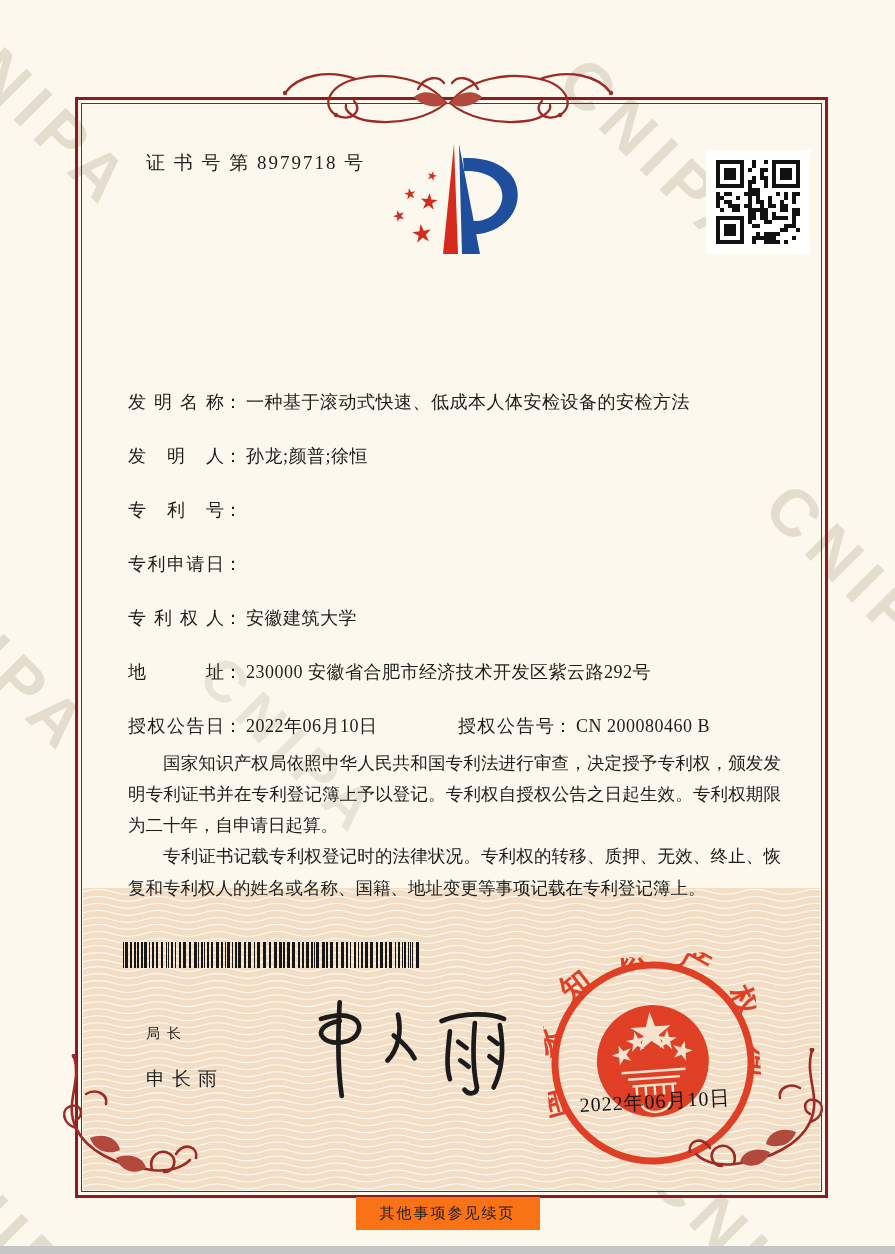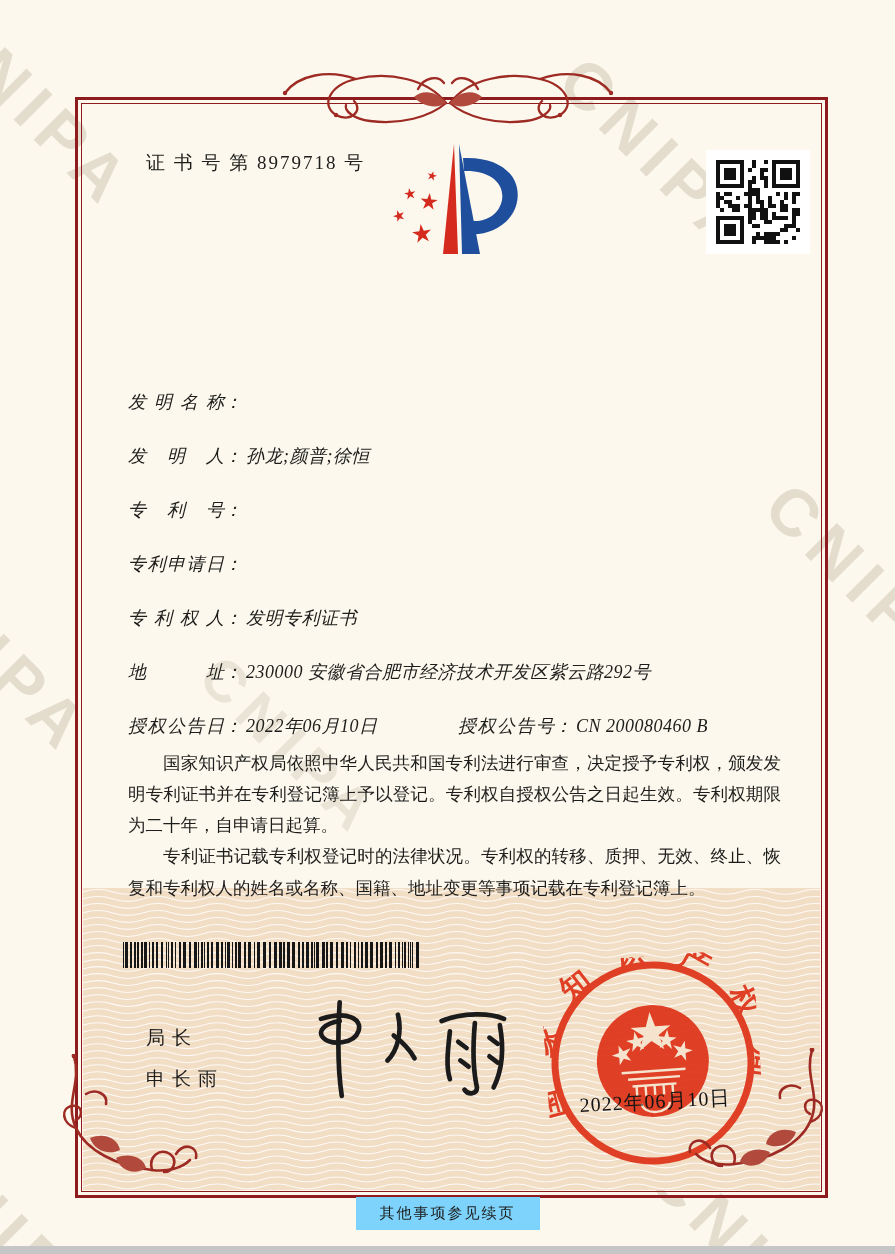--- a/index.html
+++ b/index.html
@@ -24,42 +24,42 @@
   .band{position:absolute;left:5px;right:5px;top:788px;bottom:5px;background:#f2ddc5;z-index:0;overflow:hidden;}
   .band svg{display:block;width:100%;height:100%;}
   
   .cert-no{position:absolute;left:68px;top:50px;font-size:19px;letter-spacing:2px;z-index:2;}
   .qr-box{position:absolute;left:628px;top:50px;width:104px;height:104px;background:#ffffff;
           display:flex;align-items:center;justify-content:center;z-index:2;}
   .logo{position:absolute;left:288px;top:34px;width:172px;height:126px;z-index:2;}
   .doc-title{position:absolute;left:0;right:0;top:166px;text-align:center;font-size:35px;
              font-weight:bold;letter-spacing:26px;text-indent:26px;z-index:2;}
   .fields{position:absolute;left:50px;right:42px;top:288px;z-index:2;}
-  .field-row{display:flex;height:28px;line-height:28px;margin-bottom:26px;font-size:18px;font-style:italic;}
+  .field-row{display:flex;height:28px;line-height:28px;margin-bottom:26px;font-size:18px;}
   .field-label{display:block;width:96px;flex:none;text-align:justify;text-align-last:justify;}
   .colon{flex:none;width:22px;}
   .fvalue{flex:1;letter-spacing:.5px;}
   .g1{display:flex;width:330px;flex:none;}
   .g2{display:flex;flex:1;}
   .paras{position:absolute;left:50px;right:44px;top:648px;font-size:17.5px;line-height:1.78;
          text-align:justify;z-index:2;}
   .paras p{margin:0;text-indent:2em;}
   .barcode{position:absolute;left:45px;top:842px;width:300px;height:26px;z-index:2;
            display:flex;align-items:stretch;}
   .barcode span{display:block;height:100%;background:#161616;flex:none;}
-  .sig-role{position:absolute;left:68px;top:925px;font-size:19px;letter-spacing:7px;z-index:2;}
+  .sig-role{position:absolute;left:68px;top:925px;font-size:14px;letter-spacing:7px;z-index:2;}
   .sig-name{position:absolute;left:68px;top:966px;font-size:19px;letter-spacing:7px;z-index:2;}
   .sig-hand{position:absolute;left:172px;top:896px;z-index:2;}
   .seal{position:absolute;left:468px;top:856px;width:214px;height:214px;z-index:2;
         transform:rotate(-4deg);opacity:.96;}
   .seal-date{position:absolute;left:470px;top:988px;width:214px;text-align:center;font-size:20px;
              letter-spacing:1px;z-index:3;transform:rotate(-3deg);color:#141414;}
   .page-num{position:absolute;left:0;right:0;top:1048px;text-align:center;font-size:15px;
             letter-spacing:1px;z-index:2;}
-  .note{position:absolute;left:50%;top:1197px;transform:translateX(-50%);background:#7dd3fc;
+  .note{position:absolute;left:50%;top:1197px;transform:translateX(-50%);background:#f97316;
         padding:7px 24px;font-size:15px;letter-spacing:2px;z-index:3;}
   .bottom-strip{position:absolute;left:0;right:0;bottom:0;height:8px;background:#c6c6c6;z-index:4;}
   
   .orn-top{position:absolute;left:50%;top:64px;transform:translateX(-50%);z-index:3;}
   .orn-bl{position:absolute;left:56px;top:1054px;z-index:3;}
   .orn-br{position:absolute;left:688px;top:1048px;z-index:3;transform:scaleX(-1);}
   .hidden-defs{position:absolute;width:0;height:0;overflow:hidden;}
 </style>
 </head>
 <body>
@@ -293,38 +293,39 @@
         <use href="#star" fill="#d42b1e" transform="translate(33,82) scale(0.6) rotate(-20)"></use>
         <use href="#star" fill="#d42b1e" transform="translate(56,100) scale(1.0) rotate(-8)"></use>
       </svg>
     </div>
 
 
     <div class="fields">
       <div class="field-row">
         <span class="field-label">发明名称</span>
         <span class="colon">：</span>
+        <span class="fvalue">一种基于滚动式快速、低成本人体安检设备的安检方法</span>
       </div>
       <div class="field-row">
         <span class="field-label">发明人</span>
         <span class="colon">：</span>
         <span class="fvalue">孙龙;颜普;徐恒</span>
       </div>
       <div class="field-row">
         <span class="field-label">专利号</span>
         <span class="colon">：</span>
       </div>
       <div class="field-row">
         <span class="field-label">专利申请日</span>
         <span class="colon">：</span>
       </div>
       <div class="field-row">
         <span class="field-label">专利权人</span>
         <span class="colon">：</span>
-        <span class="fvalue">发明专利证书</span>
+        <span class="fvalue">安徽建筑大学</span>
       </div>
       <div class="field-row">
         <span class="field-label">地址</span>
         <span class="colon">：</span>
         <span class="fvalue">230000 安徽省合肥市经济技术开发区紫云路292号</span>
       </div>
       <div class="field-row">
         <span class="g1">
           <span class="field-label">授权公告日</span>
           <span class="colon">：</span>

